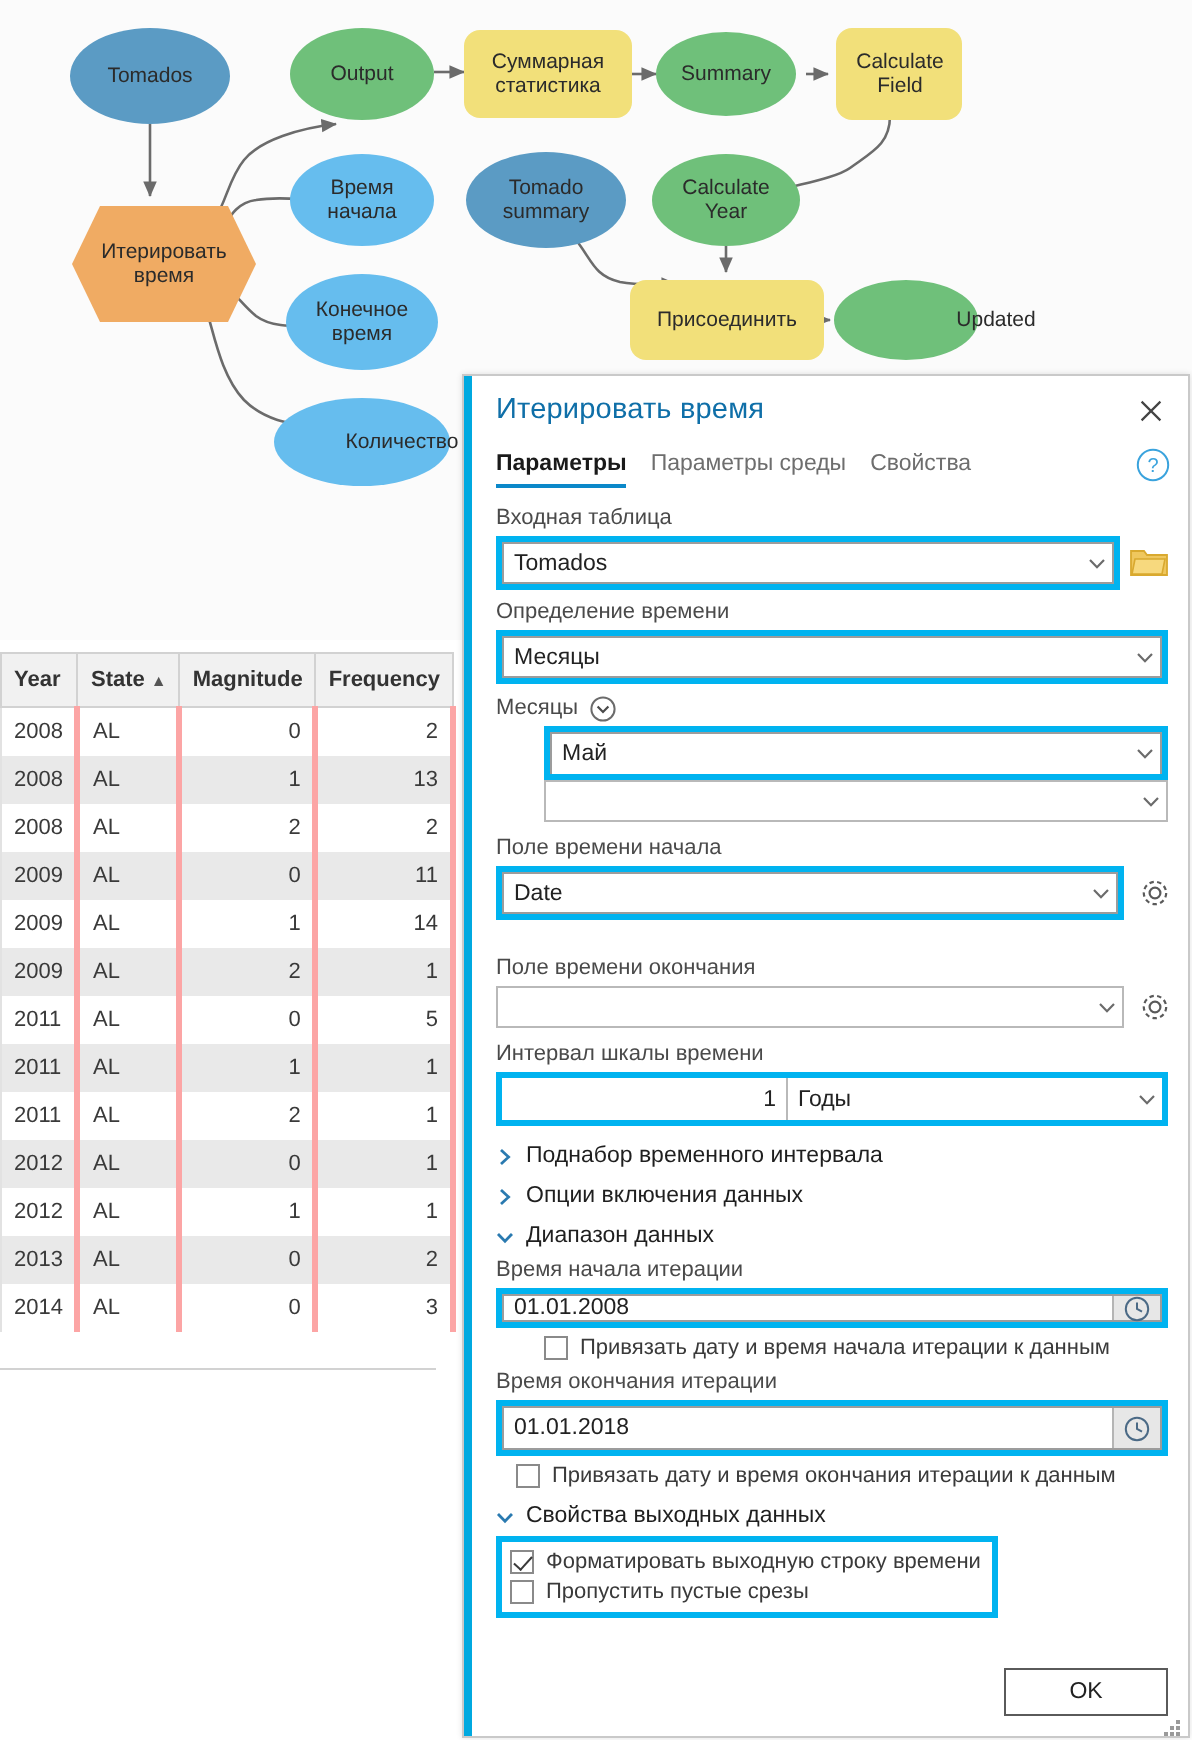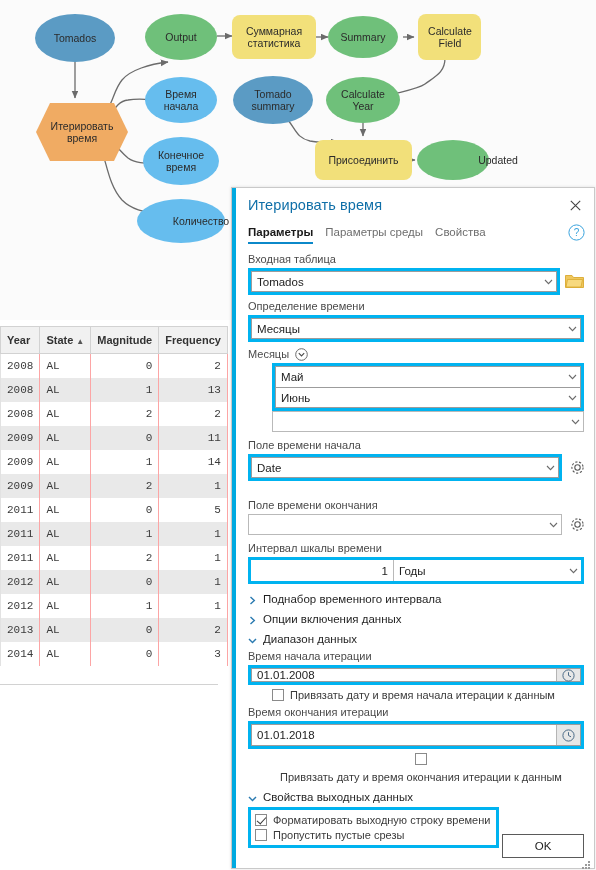--- a/index.html
+++ b/index.html
@@ -25,23 +25,23 @@
     position:absolute;left:0;top:326px;width:218px;
     border-collapse:collapse;font-size:11px;color:#3a3a3a;
     background:#ffffff;
   }
   #data-table th{
     background:#f1f1f1;border:1px solid #d2d2d2;
     font-weight:bold;font-size:11px;color:#333;
     padding:4px 6px;height:18px;white-space:nowrap;
   }
   #data-table td{
-    border-left:1px solid #e2e2e2;border-right:1px solid #fca5a5;
+    border-left:1px solid #e2e2e2;border-right:3px solid #fca5a5;
     border-top:none;border-bottom:none;
-    padding:3px 6px;height:18px;font-family:Liberation Mono, monospace;
+    padding:3px 6px;height:18px;
   }
   #data-table tbody tr:nth-child(even){background:#e9e9e9;}
   #data-table tbody tr:nth-child(odd){background:#ffffff;}
   .col-year{width:38px;text-align:left;}
   .col-state{width:44px;text-align:left;}
   .col-mag{width:66px;text-align:right;}
   .col-freq{width:66px;text-align:right;}
   th.col-mag,th.col-freq{text-align:left;}
   .sort-arrow{font-size:8px;color:#555;margin-left:3px;vertical-align:middle;}
   #table-bottom-edge{
@@ -363,28 +363,20 @@
     <div style="padding:0 10px 0 36px;">
       <div class="hl">
         <div class="inputbox" style="border-bottom:none;">
           <span class="txt">Май</span>
           <span class="caret">
                 <svg width="9" height="6" viewBox="0 0 9 6">
                   <path d="M1,1 L4.5,4.6 L8,1" stroke="#6b6b6b" stroke-width="1.1" fill="none"></path>
                 </svg>
               </span>
         </div>
-        <div class="inputbox">
-          <span class="txt">Июнь</span>
-          <span class="caret">
-                <svg width="9" height="6" viewBox="0 0 9 6">
-                  <path d="M1,1 L4.5,4.6 L8,1" stroke="#6b6b6b" stroke-width="1.1" fill="none"></path>
-                </svg>
-              </span>
-        </div>
       </div>
       <div class="inputbox" style="border-color:#b9b9b9;">
         <span class="txt"></span>
         <span class="caret">
               <svg width="9" height="6" viewBox="0 0 9 6">
                 <path d="M1,1 L4.5,4.6 L8,1" stroke="#6b6b6b" stroke-width="1.1" fill="none"></path>
               </svg>
             </span>
       </div>
     </div>
@@ -494,21 +486,21 @@
           <span class="txt">01.01.2018</span>
           <span class="clockbtn">
             <svg width="13" height="13" viewBox="0 0 13 13">
                   <circle cx="6.5" cy="6.5" r="5.6" fill="none" stroke="#4b6a86" stroke-width="1"></circle>
                   <path d="M6.5,3.2 L6.5,6.5 L9,7.8" stroke="#4b6a86" stroke-width="1" fill="none"></path>
                 </svg>
           </span>
         </div>
       </div>
     </div>
-    <div class="row cbrow" style="margin-top:4px;padding-left:22px;flex-direction:column;">
+    <div class="row cbrow" style="margin-top:4px;padding-left:22px;">
       <span class="cbox"></span>
       <span>Привязать дату и время окончания итерации к данным</span>
     </div>
 
     <div class="section" style="margin-top:4px;">
       <span class="chev"><svg width="9" height="9" viewBox="0 0 9 9">
               <path d="M1,3 L4.5,6.6 L8,3" stroke="#2a7ab0" stroke-width="1.4" fill="none"></path>
             </svg></span>
       <span>Свойства выходных данных</span>
     </div>

